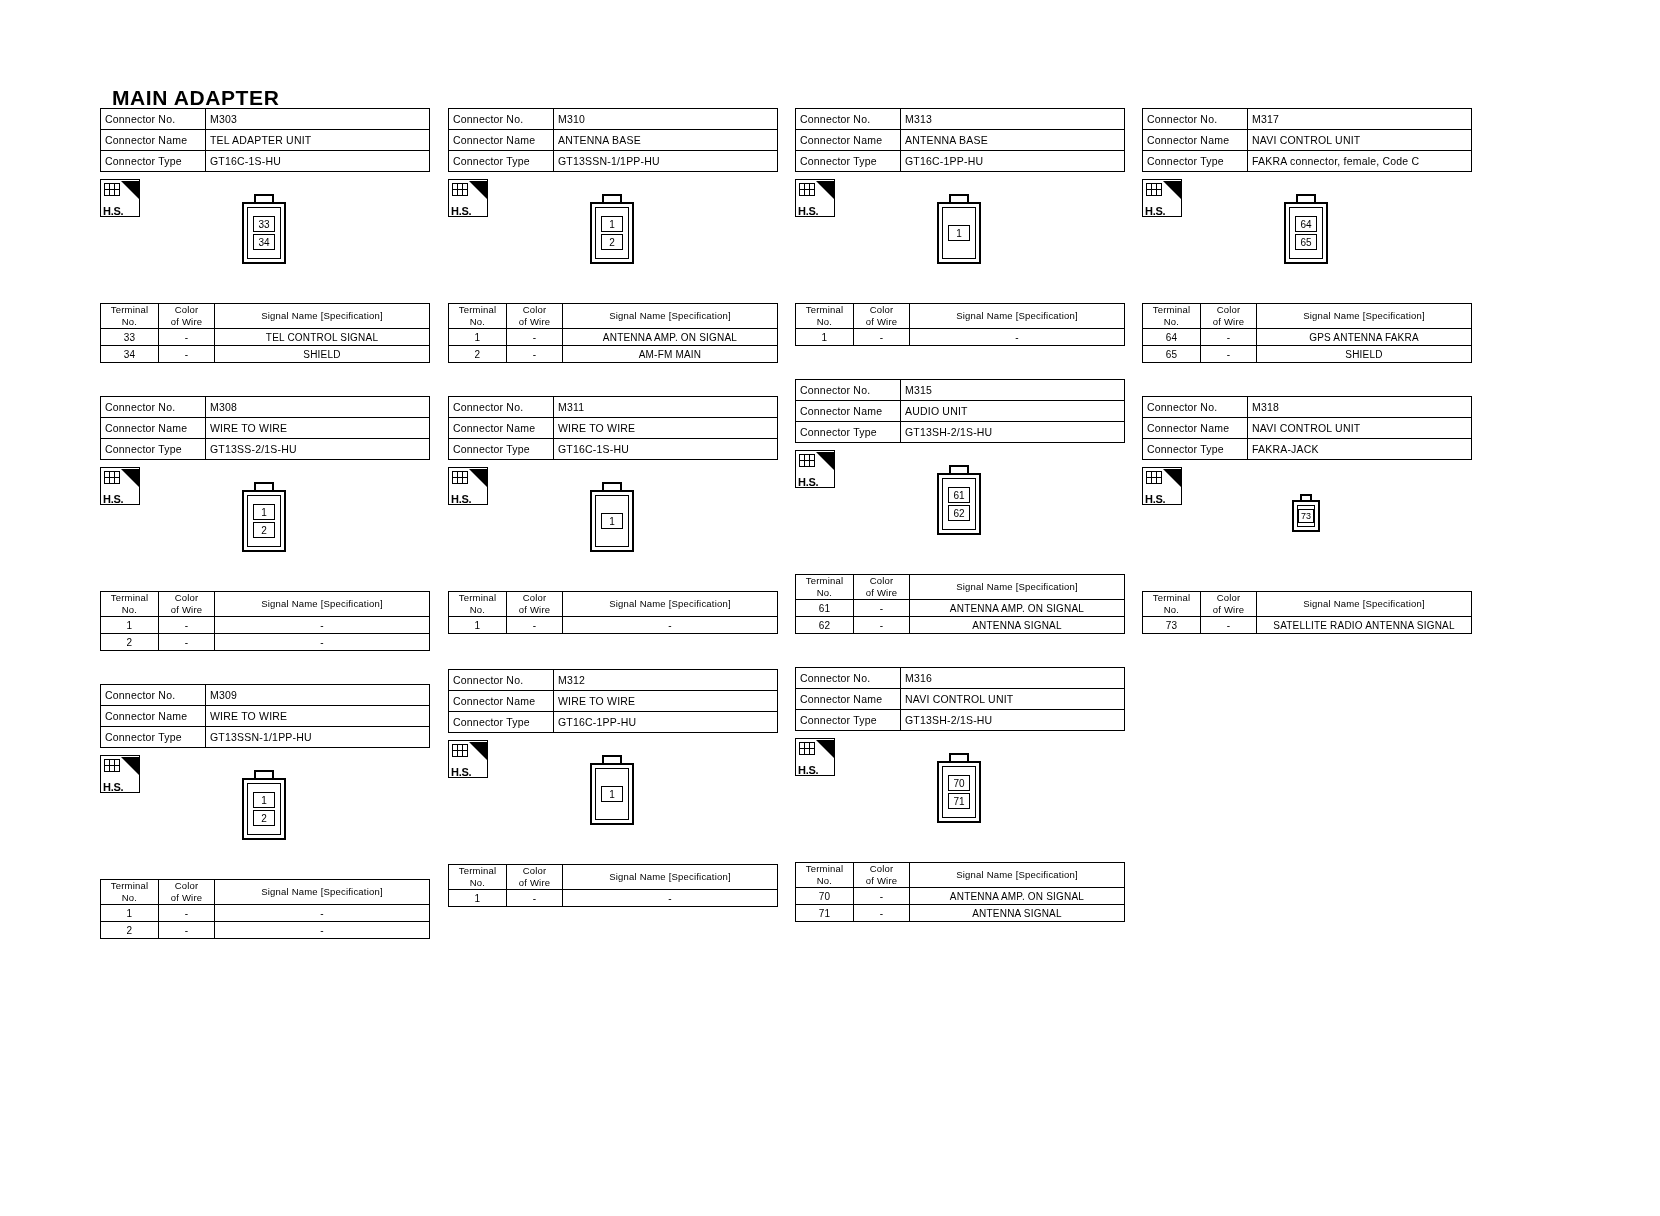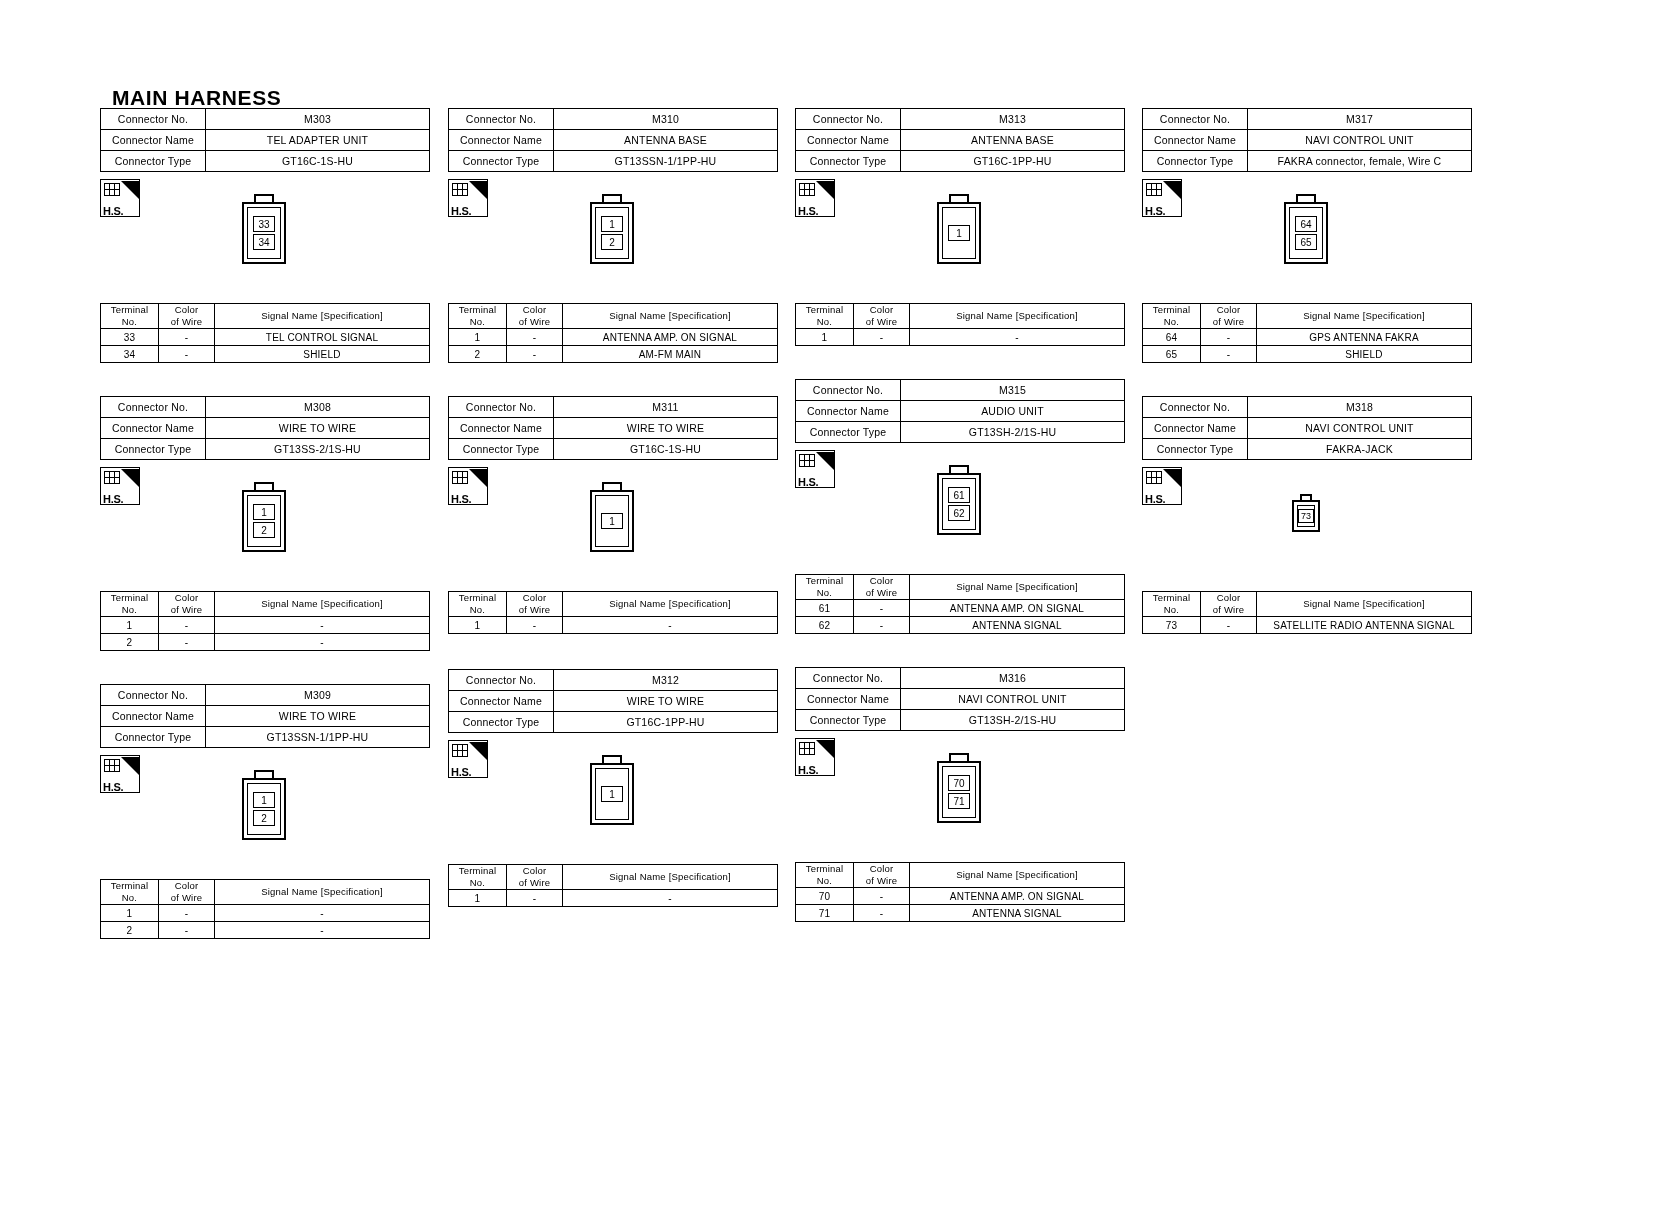--- a/index.html
+++ b/index.html
@@ -34,21 +34,20 @@
     width: 330px;
   }
 
   
   .hdr {
     border: 1.6px solid #000;
     border-collapse: collapse;
     width: 100%;
     table-layout: fixed;
     font-size: 10.5px;
-    text-align: center;
   }
   .hdr td {
     border: 1.1px solid #000;
     padding: 2px 4px 3px 4px;
     height: 15px;
     white-space: nowrap;
     overflow: hidden;
   }
   .hdr td.lbl {
     width: 96px;
@@ -169,21 +168,21 @@
   }
   .term th .l2 { display: block; }
   .term col.c1 { width: 58px; }
   .term col.c2 { width: 56px; }
 </style>
 </head>
 <body>
 
 <div id="page">
 
-  <div class="page-title">MAIN HARNESS</div>
+  <div class="page-title">MAIN ADAPTER</div>
 
   <div class="block" style="left:100px; top:108px;">
     <table class="hdr">
       <tbody>
           <tr>
         <td class="lbl">Connector No.</td>
         <td class="val">M303</td>
       </tr>
       <tr>
         <td class="lbl">Connector Name</td>
@@ -796,21 +795,21 @@
           <tr>
         <td class="lbl">Connector No.</td>
         <td class="val">M317</td>
       </tr>
       <tr>
         <td class="lbl">Connector Name</td>
         <td class="val">NAVI CONTROL UNIT</td>
       </tr>
       <tr>
         <td class="lbl">Connector Type</td>
-        <td class="val">FAKRA connector, female, Wire C</td>
+        <td class="val">FAKRA connector, female, Code C</td>
       </tr>
     </tbody>
       </table>
     <div class="hs">
       <div class="box"></div>
       <div class="tri"></div>
       <div class="grid">
         <i style="left:0;top:0;width:16px;height:1.2px;"></i>
         <i style="left:0;top:6px;width:16px;height:1.2px;"></i>
         <i style="left:0;top:12px;width:16px;height:1.2px;"></i>

